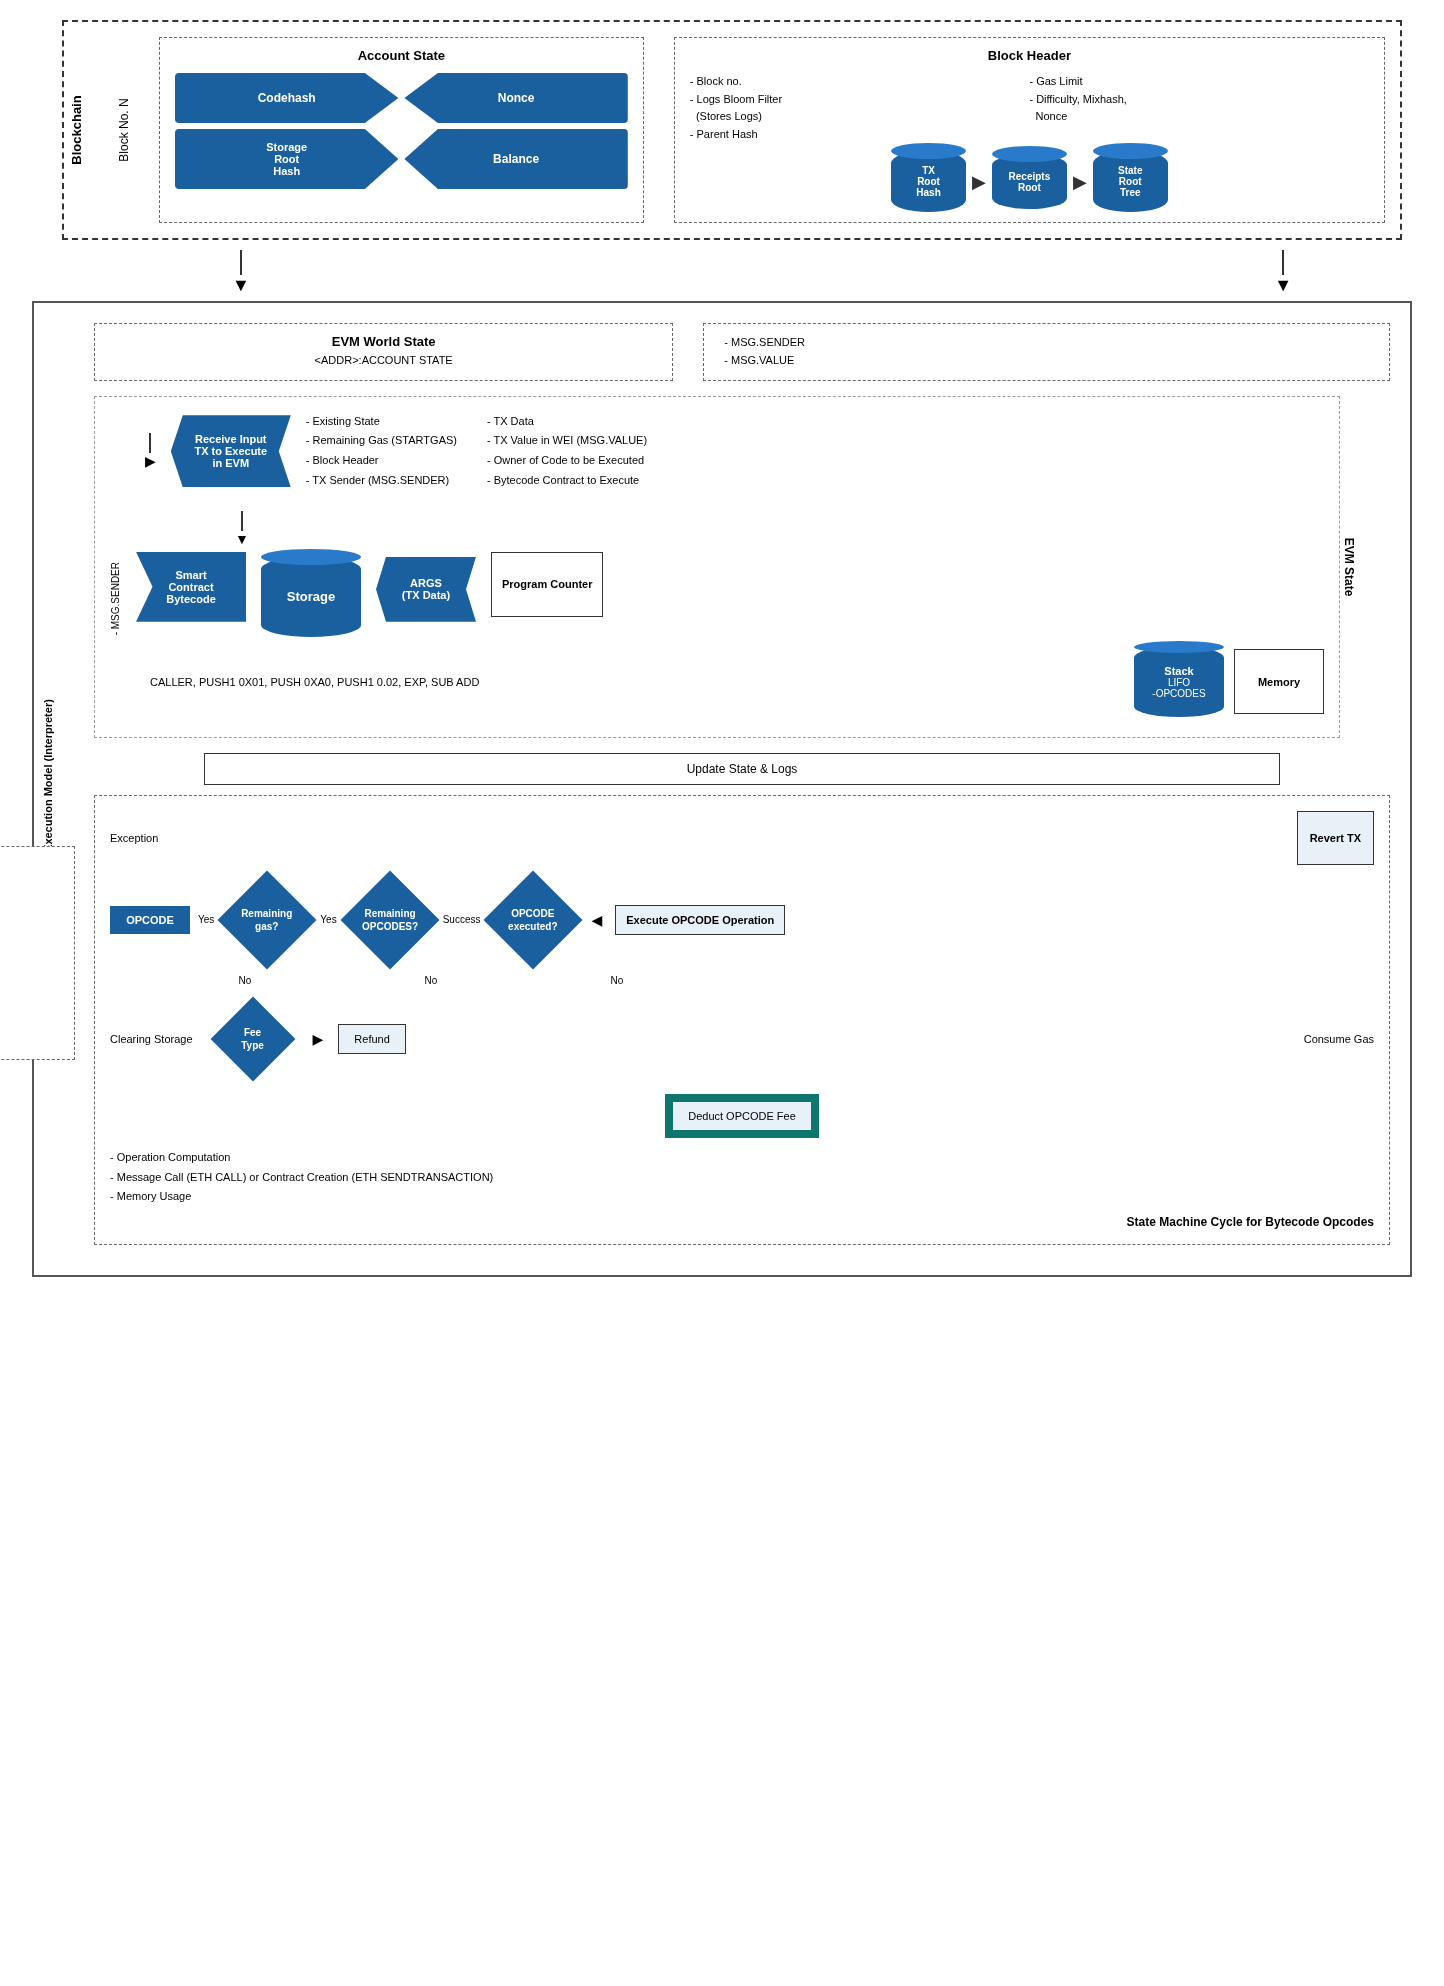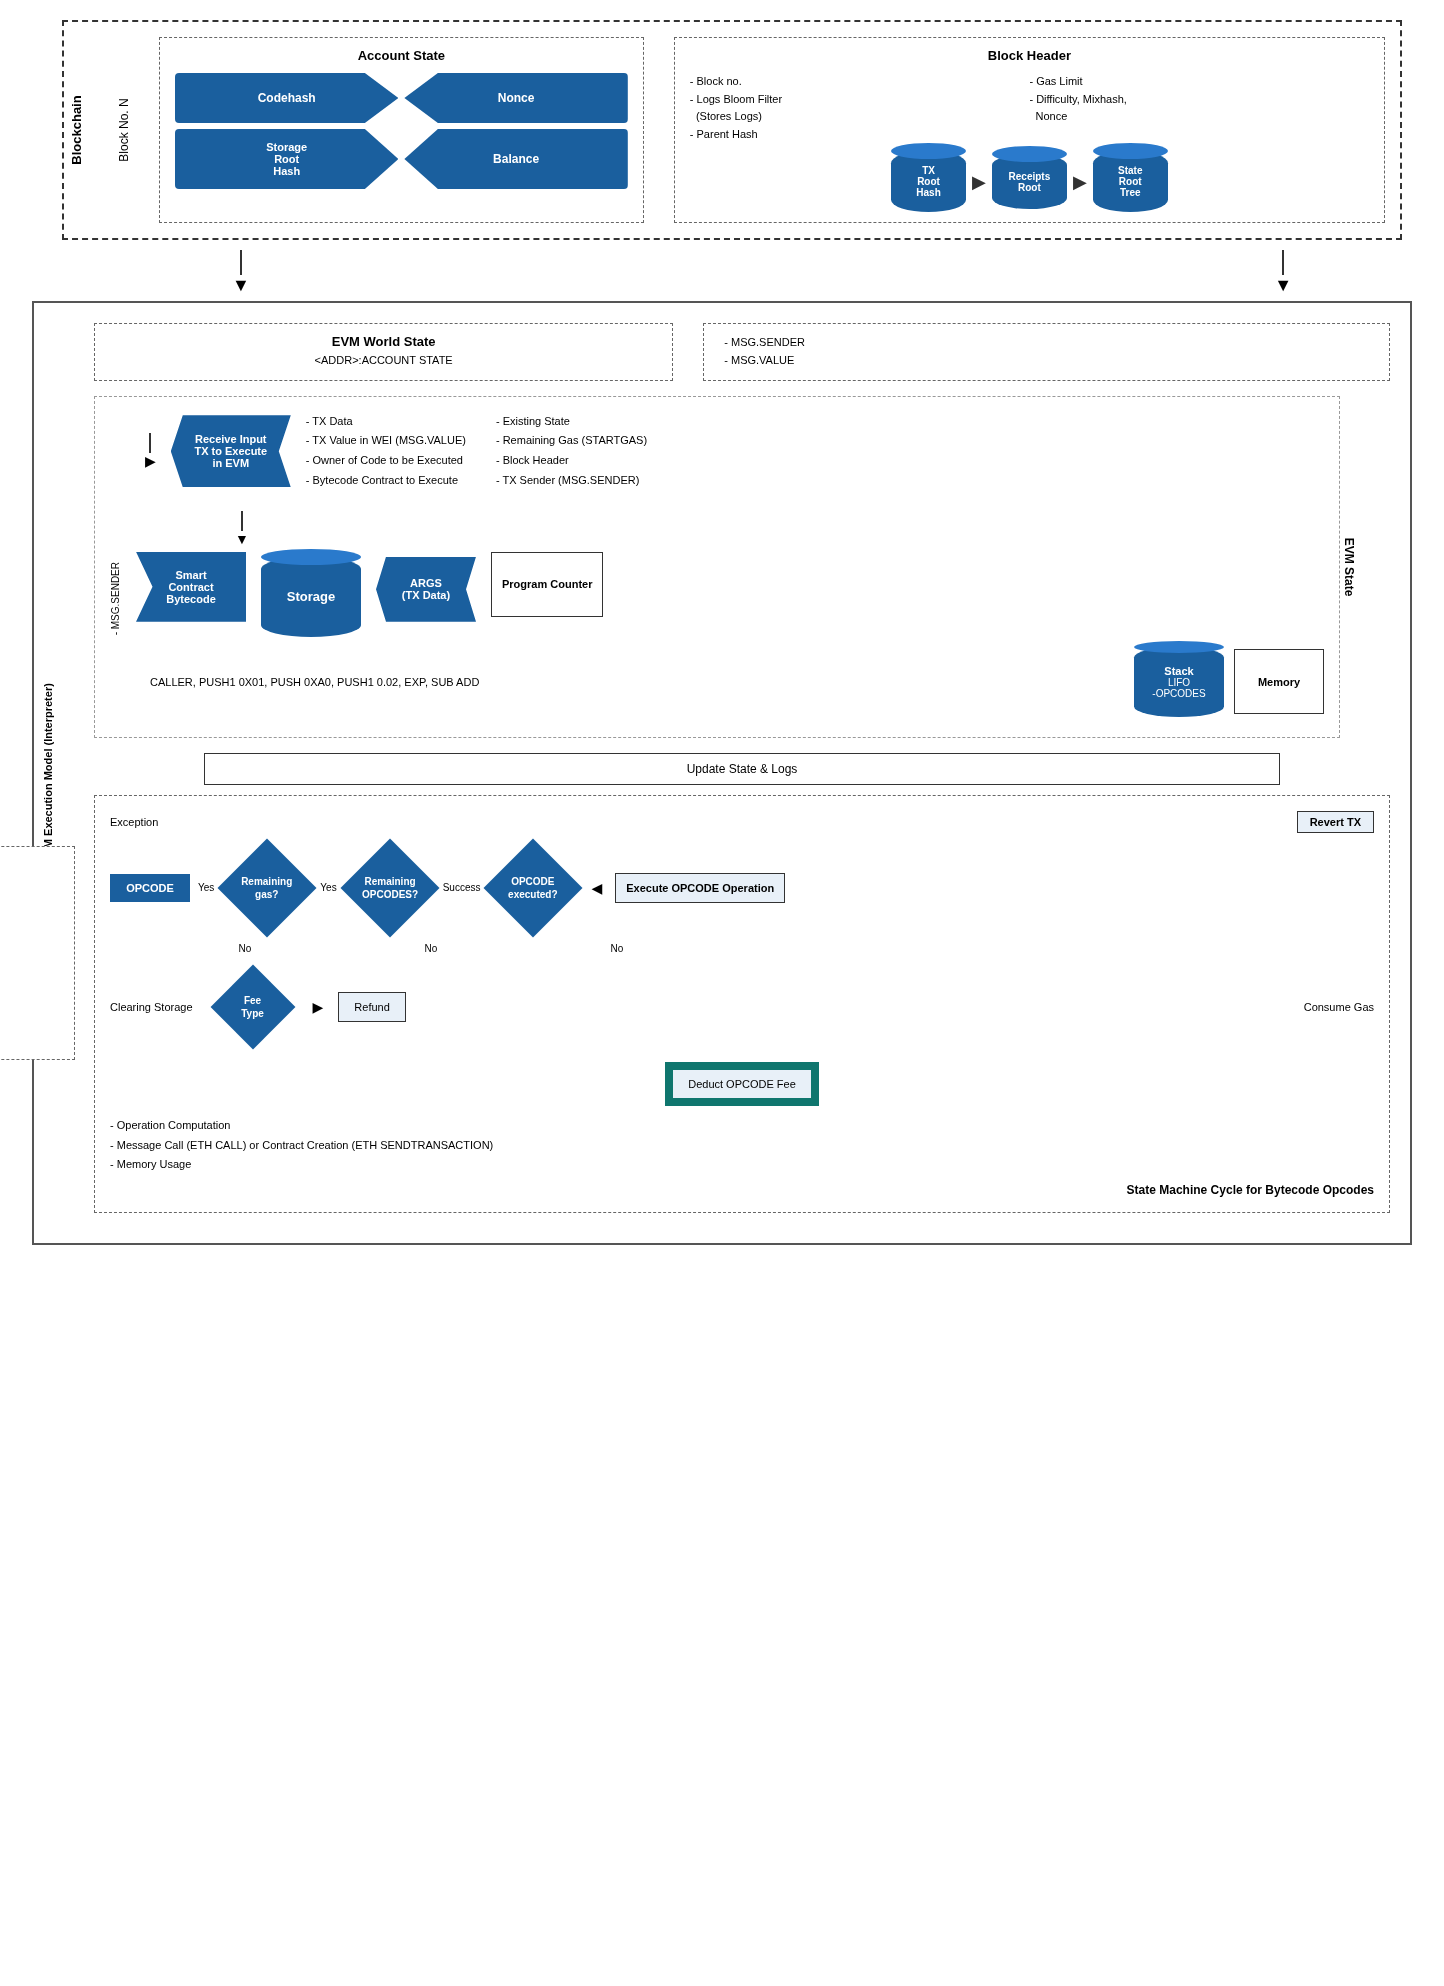--- a/index.html
+++ b/index.html
@@ -295,21 +295,21 @@
       text-align: center;
       border: 1px solid #333;
       padding: 8px;
       margin: 10px 60px;
       font-size: 12px;
     }
 
     
     .revert-box {
       border: 1px solid #333;
-      padding: 4px 12px;
+      padding: 20px 12px;
       background: #e8f0f8;
       font-size: 11px;
       font-weight: bold;
       text-align: center;
     }
 
     
     .refund-box {
       border: 1px solid #333;
       padding: 8px 15px;
@@ -597,30 +597,30 @@
         <div style="width:20px;"></div>
         <div style="display:flex; flex-direction:column; align-items:center;">
           <div style="border-left:2px solid #333; height:20px;"></div>
           <div style="font-size:14px;">▶</div>
         </div>
         <div class="receive-input-shape">
           <span>Receive Input<br>TX to Execute<br>in EVM</span>
         </div>
         <div style="display:flex; gap:30px; font-size:11px; line-height:1.8;">
           <div>
+            - Existing State<br>
+            - Remaining Gas (STARTGAS)<br>
+            - Block Header<br>
+            - TX Sender (MSG.SENDER)
+          </div>
+          <div>
             - TX Data<br>
             - TX Value in WEI (MSG.VALUE)<br>
             - Owner of Code to be Executed<br>
             - Bytecode Contract to Execute
-          </div>
-          <div>
-            - Existing State<br>
-            - Remaining Gas (STARTGAS)<br>
-            - Block Header<br>
-            - TX Sender (MSG.SENDER)
           </div>
         </div>
       </div>
 
       <div style="display:flex; justify-content:flex-start; padding-left:125px; margin-bottom:5px;">
         <div style="display:flex; flex-direction:column; align-items:center;">
           <div style="border-left:2px solid #333; height:20px;"></div>
           <div style="font-size:14px;">▼</div>
         </div>
       </div>

